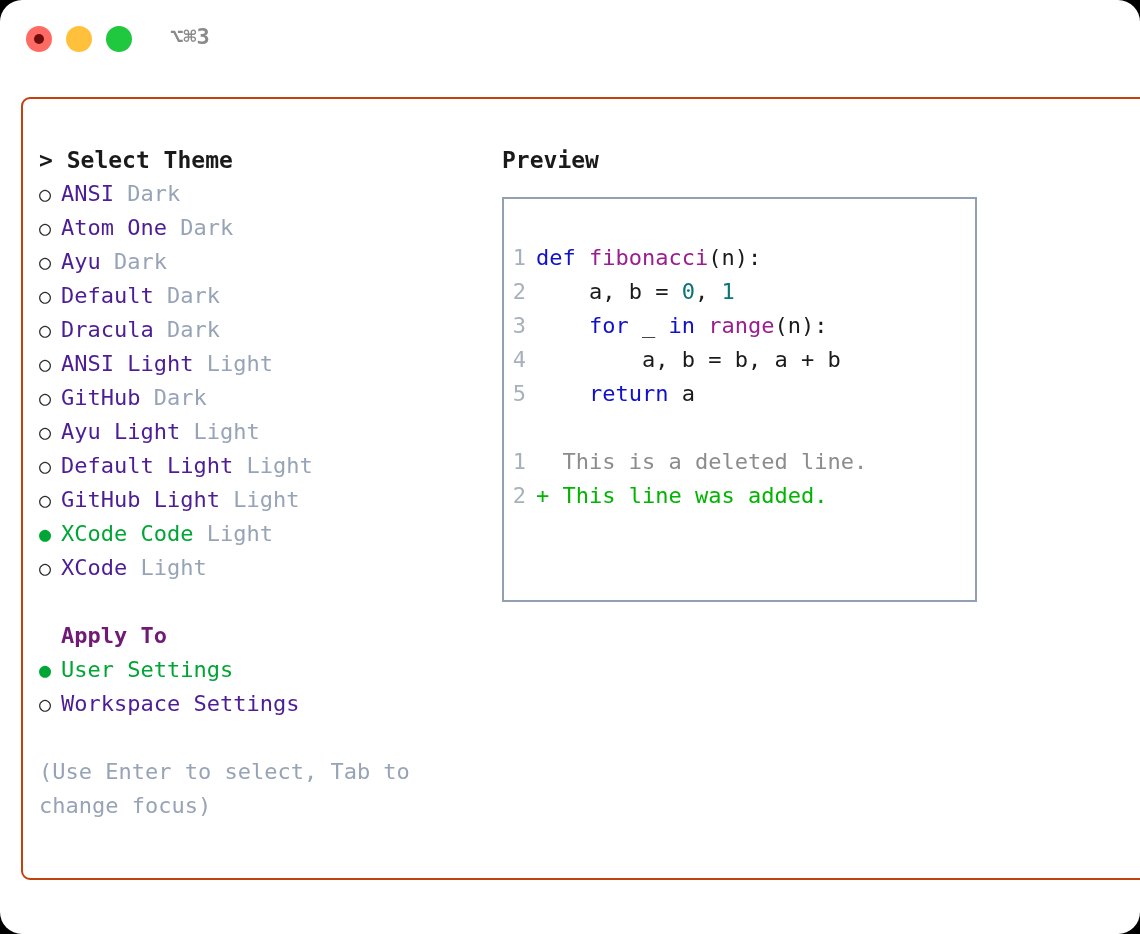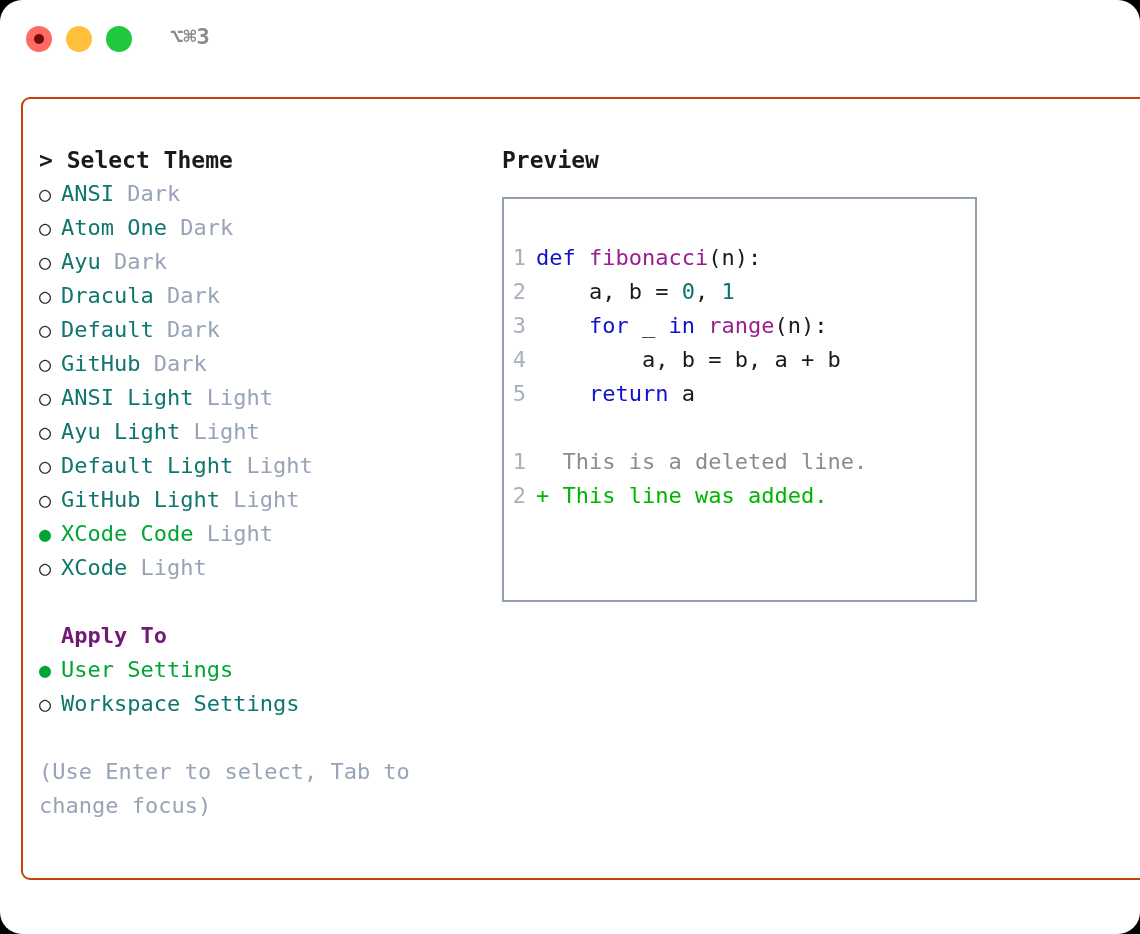--- a/index.html
+++ b/index.html
@@ -100,21 +100,21 @@
     display: block;
   }
   .bullet {
     display: inline-block;
     width: 22px;
     font-size: 20px;
     color: #2b2b2b;
   }
   .bullet.sel { color: #00a635; }
   .row.sel .name { color: #00a635; }
-  .name { color: #0f766e; }
+  .name { color: #4c1d95; }
   .tag  { color: #97a3b6; }
 
   .section-gap { height: 34px; }
   .apply-heading {
     font-size: 22px;
     color: #701a75;
     height: 34px;
     line-height: 34px;
     white-space: pre;
     padding-left: 22px;
@@ -181,24 +181,24 @@
   </div>
 
   <div class="content-box">
 
     <div class="left-col">
       <div class="panel-heading">&gt; Select Theme</div>
       <div class="theme-list" id="theme-list">
           <div class="row"><span class="bullet">○</span><span class="name">ANSI</span><span class="tag"> Dark</span></div>
           <div class="row"><span class="bullet">○</span><span class="name">Atom One</span><span class="tag"> Dark</span></div>
           <div class="row"><span class="bullet">○</span><span class="name">Ayu</span><span class="tag"> Dark</span></div>
+          <div class="row"><span class="bullet">○</span><span class="name">Default</span><span class="tag"> Dark</span></div>
           <div class="row"><span class="bullet">○</span><span class="name">Dracula</span><span class="tag"> Dark</span></div>
-          <div class="row"><span class="bullet">○</span><span class="name">Default</span><span class="tag"> Dark</span></div>
+          <div class="row"><span class="bullet">○</span><span class="name">ANSI Light</span><span class="tag"> Light</span></div>
           <div class="row"><span class="bullet">○</span><span class="name">GitHub</span><span class="tag"> Dark</span></div>
-          <div class="row"><span class="bullet">○</span><span class="name">ANSI Light</span><span class="tag"> Light</span></div>
           <div class="row"><span class="bullet">○</span><span class="name">Ayu Light</span><span class="tag"> Light</span></div>
           <div class="row"><span class="bullet">○</span><span class="name">Default Light</span><span class="tag"> Light</span></div>
           <div class="row"><span class="bullet">○</span><span class="name">GitHub Light</span><span class="tag"> Light</span></div>
           <div class="row sel"><span class="bullet sel">●</span><span class="name">XCode Code</span><span class="tag"> Light</span></div>
           <div class="row"><span class="bullet">○</span><span class="name">XCode</span><span class="tag"> Light</span></div>
         </div>
 
       <div class="section-gap"></div>
       <div class="apply-heading">Apply To</div>
       <div id="apply-list">

